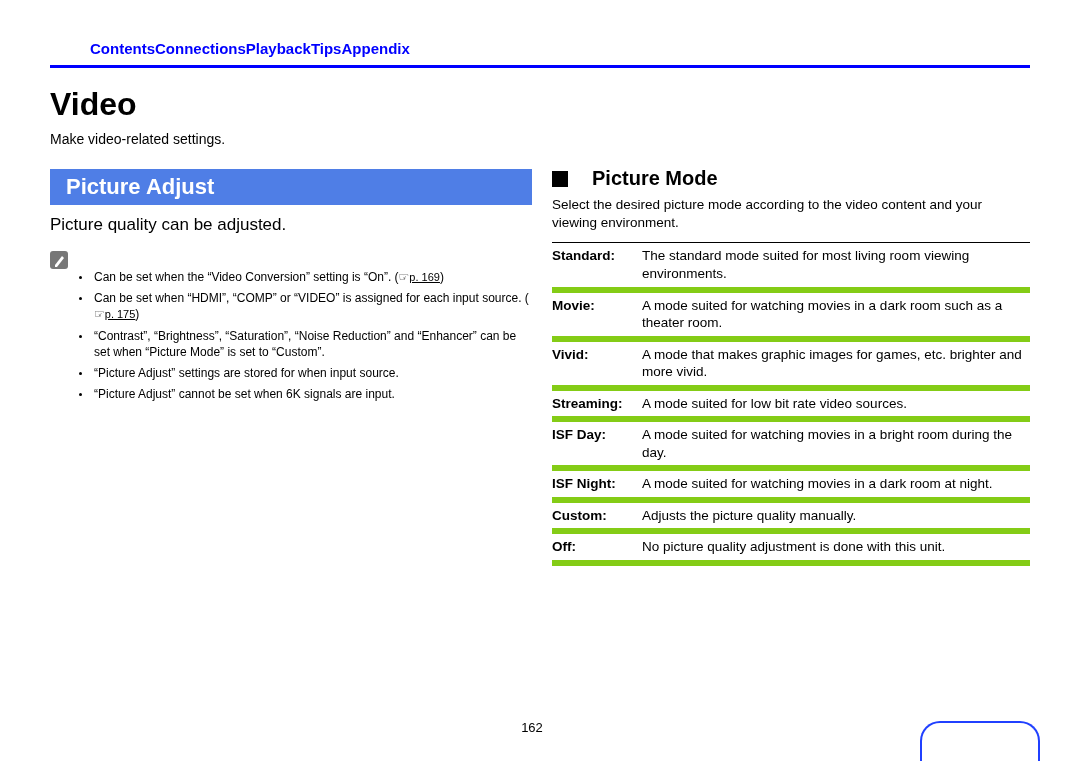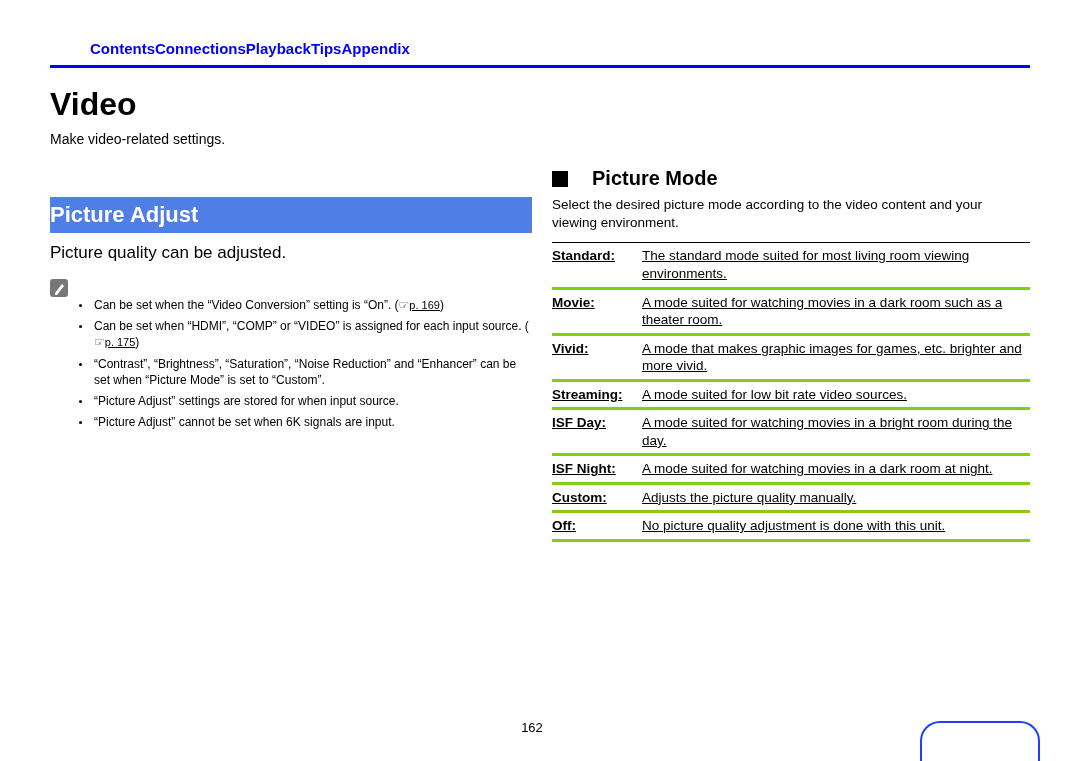--- a/index.html
+++ b/index.html
@@ -41,23 +41,22 @@
     display: flex;
     gap: 20px;
   }
   .col-left { width: 482px; }
   .col-right { flex: 1; }
   .section-bar {
     background: #4f7ee6;
     color: #fff;
     font-size: 22px;
     font-weight: bold;
-    padding: 5px 0;
+    padding: 5px 16px;
     margin-bottom: 10px;
-    margin-top: 28px;
   }
   .section-sub {
     font-size: 17px;
     margin-bottom: 14px;
   }
   .note-row { display: flex; align-items: flex-start; }
   .note-icon {
     width: 18px;
     height: 18px;
     background: #777;
@@ -109,25 +108,24 @@
     font-size: 13.5px;
     line-height: 1.35;
     margin-bottom: 10px;
   }
   table.modes {
     width: 100%;
     border-collapse: collapse;
     font-size: 13.5px;
   }
   table.modes td {
-    border-bottom: 3px solid #84cc16;
+    border-bottom: 6px solid #84cc16;
     padding: 4px 6px 4px 0;
     vertical-align: top;
     line-height: 1.3;
-    text-decoration: underline;
   }
   table.modes tr:first-child td { border-top: 1px solid #000; }
   table.modes td.label {
     font-weight: bold;
     width: 90px;
     white-space: nowrap;
   }
   .page-num {
     position: absolute;
     bottom: 26px;

